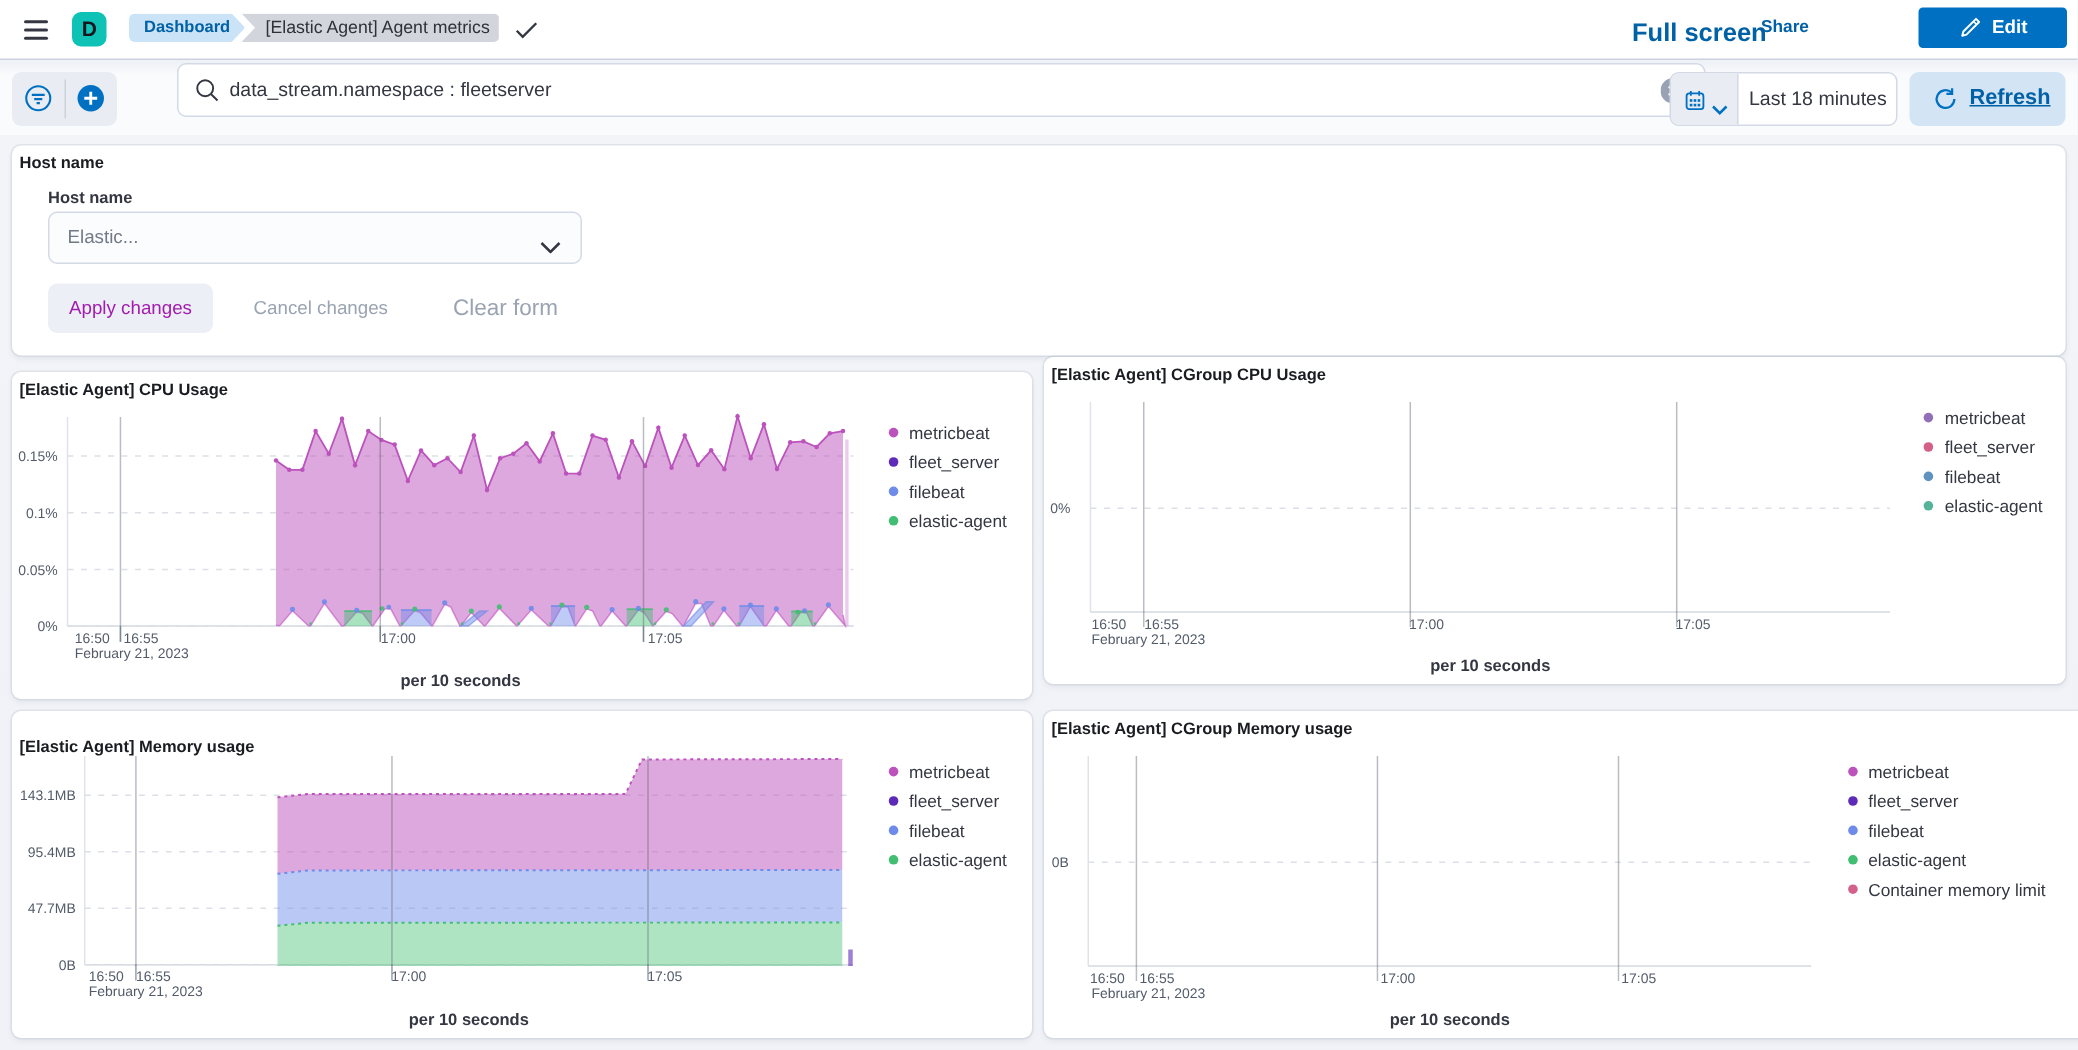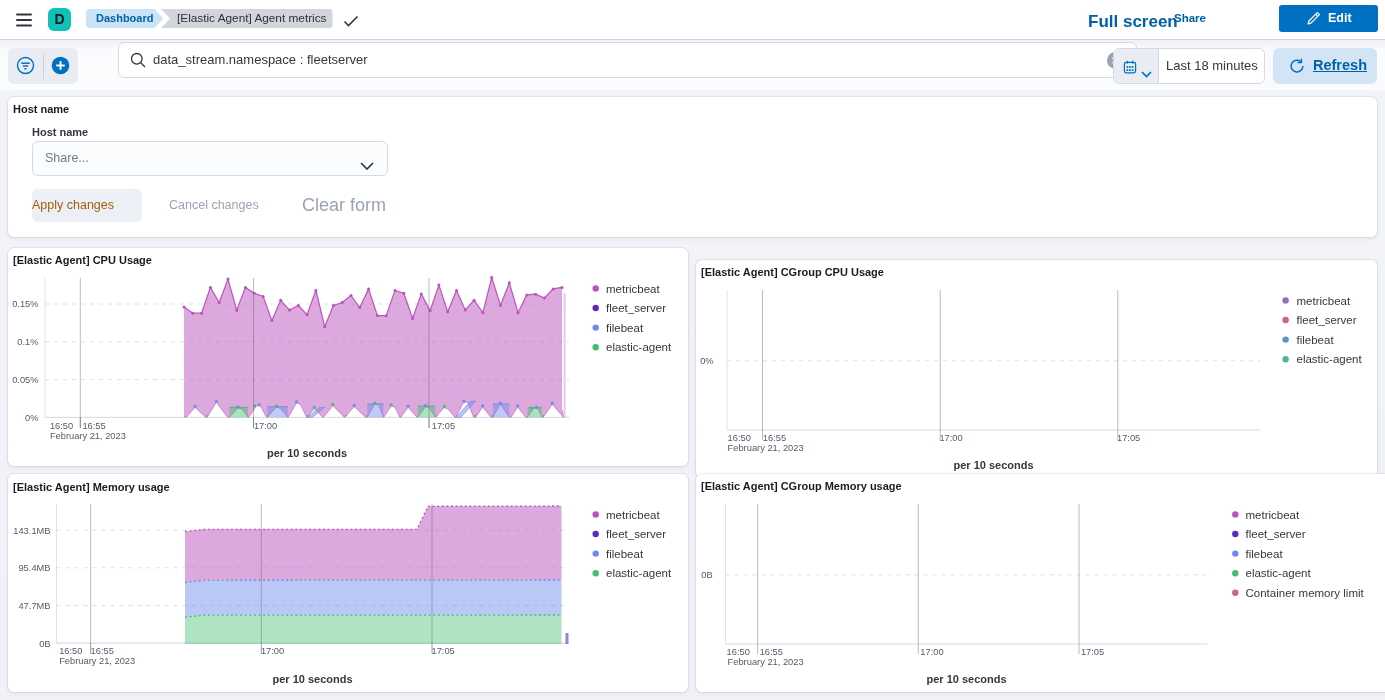--- a/index.html
+++ b/index.html
@@ -101,28 +101,28 @@
     <span class="abs" style="left:40px;top:9px;font-size:14.5px;font-weight:bold;color:#0061A6;text-decoration:underline;">Refresh</span>
   </div>
 </div>
 
 <div class="body">
 
   <div class="panel" style="left:8px;top:7px;width:1369px;height:140px;">
     <div class="ptitle" style="left:5px;top:6px;">Host name</div>
     <div class="abs" style="left:24px;top:29px;font-size:11px;font-weight:bold;color:#343741;">Host name</div>
     <div class="abs" style="left:24px;top:44px;width:356px;height:35px;background:#FBFCFD;border:1px solid #D3DAE6;border-radius:6px;">
-      <span class="abs" style="left:12px;top:9px;font-size:12.5px;color:#727A87;">Share...</span>
+      <span class="abs" style="left:12px;top:9px;font-size:12.5px;color:#727A87;">Elastic...</span>
       <span class="abs" style="right:13px;top:14px;"><svg width="14" height="8" viewBox="0 0 14 8">
             <path d="M1 1 L7 7 L13 1" fill="none" stroke="#343741" stroke-width="1.7"></path>
           </svg></span>
     </div>
-    <div class="abs" style="left:24px;top:92px;width:110px;height:33px;background:#ECEFF5;border-radius:6px;text-align:left;line-height:33px;font-size:12.5px;font-weight:500;color:#a16207;">Apply changes</div>
+    <div class="abs" style="left:24px;top:92px;width:110px;height:33px;background:#ECEFF5;border-radius:6px;text-align:center;line-height:33px;font-size:12.5px;font-weight:500;color:#a21caf;">Apply changes</div>
     <div class="abs" style="left:161px;top:92px;height:33px;line-height:33px;font-size:12.5px;font-weight:500;color:#9AA3B2;">Cancel changes</div>
-    <div class="abs" style="left:294px;top:92px;height:33px;line-height:33px;font-size:18px;font-weight:500;color:#9AA3B2;">Clear form</div>
+    <div class="abs" style="left:294px;top:92px;height:33px;line-height:33px;font-size:15px;font-weight:500;color:#9AA3B2;">Clear form</div>
   </div>
 
   <div class="panel" style="left:8px;top:158px;width:680px;height:218px;text-align:center;">
     <div class="ptitle" style="left:5px;top:6px;">[Elastic Agent] CPU Usage</div>
     <div class="abs" style="left:0;top:0;"><svg width="680" height="218" viewBox="0 0 680 218" font-family="Liberation Sans, sans-serif">
           <line x1="37" y1="30" x2="37" y2="169.4" stroke="#E0E3E9" stroke-width="1"></line>
           <line x1="37" y1="169.4" x2="561" y2="169.4" stroke="#D5D8DE" stroke-width="1"></line>
           <line x1="37" y1="56" x2="561" y2="56" stroke="#DCE0E6" stroke-width="1" stroke-dasharray="4 5"></line>
           <line x1="37" y1="93.8" x2="561" y2="93.8" stroke="#DCE0E6" stroke-width="1" stroke-dasharray="4 5"></line>
           <line x1="37" y1="131.6" x2="561" y2="131.6" stroke="#DCE0E6" stroke-width="1" stroke-dasharray="4 5"></line>
@@ -241,21 +241,21 @@
           <circle cx="587.7" cy="40.4" r="3.2" fill="#BC52BC"></circle>
           <text x="598" y="44.6" font-size="11.5" fill="#343741">metricbeat</text>
           <circle cx="587.7" cy="60.0" r="3.2" fill="#5E2BB8"></circle>
           <text x="598" y="64.2" font-size="11.5" fill="#343741">fleet_server</text>
           <circle cx="587.7" cy="79.6" r="3.2" fill="#6E8BEA"></circle>
           <text x="598" y="83.8" font-size="11.5" fill="#343741">filebeat</text>
           <circle cx="587.7" cy="99.2" r="3.2" fill="#41BE71"></circle>
           <text x="598" y="103.4" font-size="11.5" fill="#343741">elastic-agent</text>
         </svg></div>
   </div>
-  <div class="panel" style="left:696px;top:170px;width:681px;height:218px;">
+  <div class="panel" style="left:696px;top:148px;width:681px;height:218px;">
     <div class="ptitle" style="left:5px;top:6px;">[Elastic Agent] CGroup CPU Usage</div>
     <div class="abs" style="left:0;top:0;"><svg width="681" height="218" viewBox="0 0 681 218" font-family="Liberation Sans, sans-serif">
           <line x1="31" y1="30" x2="31" y2="170" stroke="#E0E3E9" stroke-width="1"></line>
           <line x1="31" y1="170" x2="564" y2="170" stroke="#D5D8DE" stroke-width="1"></line>
           <line x1="31" y1="100.8" x2="564" y2="100.8" stroke="#DCE0E6" stroke-width="1" stroke-dasharray="4 5"></line>
           <text x="17.6" y="104.2" text-anchor="end" font-size="9.3" fill="#535B69">0%</text>
           <text x="31.6" y="181.2" font-size="9.3" fill="#535B69">16:50</text>
           <text x="66.8" y="181.2" font-size="9.3" fill="#535B69">16:55</text>
           <text x="243.4" y="181.2" font-size="9.3" fill="#535B69">17:00</text>
           <text x="421.0" y="181.2" font-size="9.3" fill="#535B69">17:05</text>
@@ -268,21 +268,21 @@
           <text x="600.5" y="44.6" font-size="11.5" fill="#343741">metricbeat</text>
           <circle cx="589.6" cy="60.0" r="3.2" fill="#D36086"></circle>
           <text x="600.5" y="64.2" font-size="11.5" fill="#343741">fleet_server</text>
           <circle cx="589.6" cy="79.6" r="3.2" fill="#6092C0"></circle>
           <text x="600.5" y="83.8" font-size="11.5" fill="#343741">filebeat</text>
           <circle cx="589.6" cy="99.2" r="3.2" fill="#54B399"></circle>
           <text x="600.5" y="103.4" font-size="11.5" fill="#343741">elastic-agent</text>
         </svg></div>
   </div>
   <div class="panel" style="left:8px;top:384px;width:680px;height:218px;">
-    <div class="ptitle" style="left:5px;top:7px;">[Elastic Agent] Memory usage</div>
+    <div class="ptitle" style="left:5px;top:18px;">[Elastic Agent] Memory usage</div>
     <div class="abs" style="left:0;top:0;"><svg width="680" height="218" viewBox="0 0 680 218" font-family="Liberation Sans, sans-serif">
           <line x1="48.5" y1="30" x2="48.5" y2="169.1" stroke="#E0E3E9" stroke-width="1"></line>
           <line x1="48.5" y1="169.1" x2="560.5" y2="169.1" stroke="#D5D8DE" stroke-width="1"></line>
           <line x1="48.5" y1="56.2" x2="560.5" y2="56.2" stroke="#DCE0E6" stroke-width="1" stroke-dasharray="4 5"></line>
           <line x1="48.5" y1="93.8" x2="560.5" y2="93.8" stroke="#DCE0E6" stroke-width="1" stroke-dasharray="4 5"></line>
           <line x1="48.5" y1="131.5" x2="560.5" y2="131.5" stroke="#DCE0E6" stroke-width="1" stroke-dasharray="4 5"></line>
           <line x1="48.5" y1="169.1" x2="560.5" y2="169.1" stroke="#DCE0E6" stroke-width="1" stroke-dasharray="4 5"></line>
           <text x="42.5" y="59.6" text-anchor="end" font-size="9.3" fill="#535B69">143.1MB</text>
           <text x="42.5" y="97.2" text-anchor="end" font-size="9.3" fill="#535B69">95.4MB</text>
           <text x="42.5" y="134.9" text-anchor="end" font-size="9.3" fill="#535B69">47.7MB</text>

